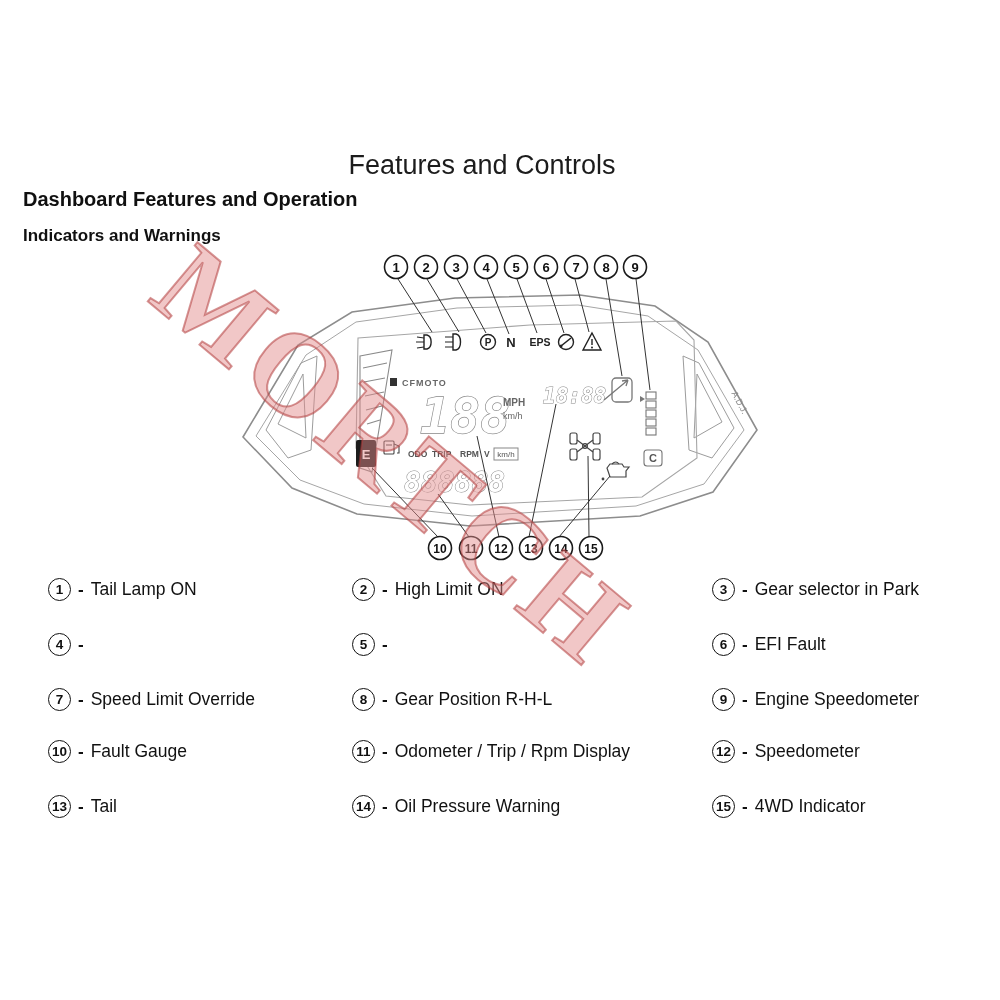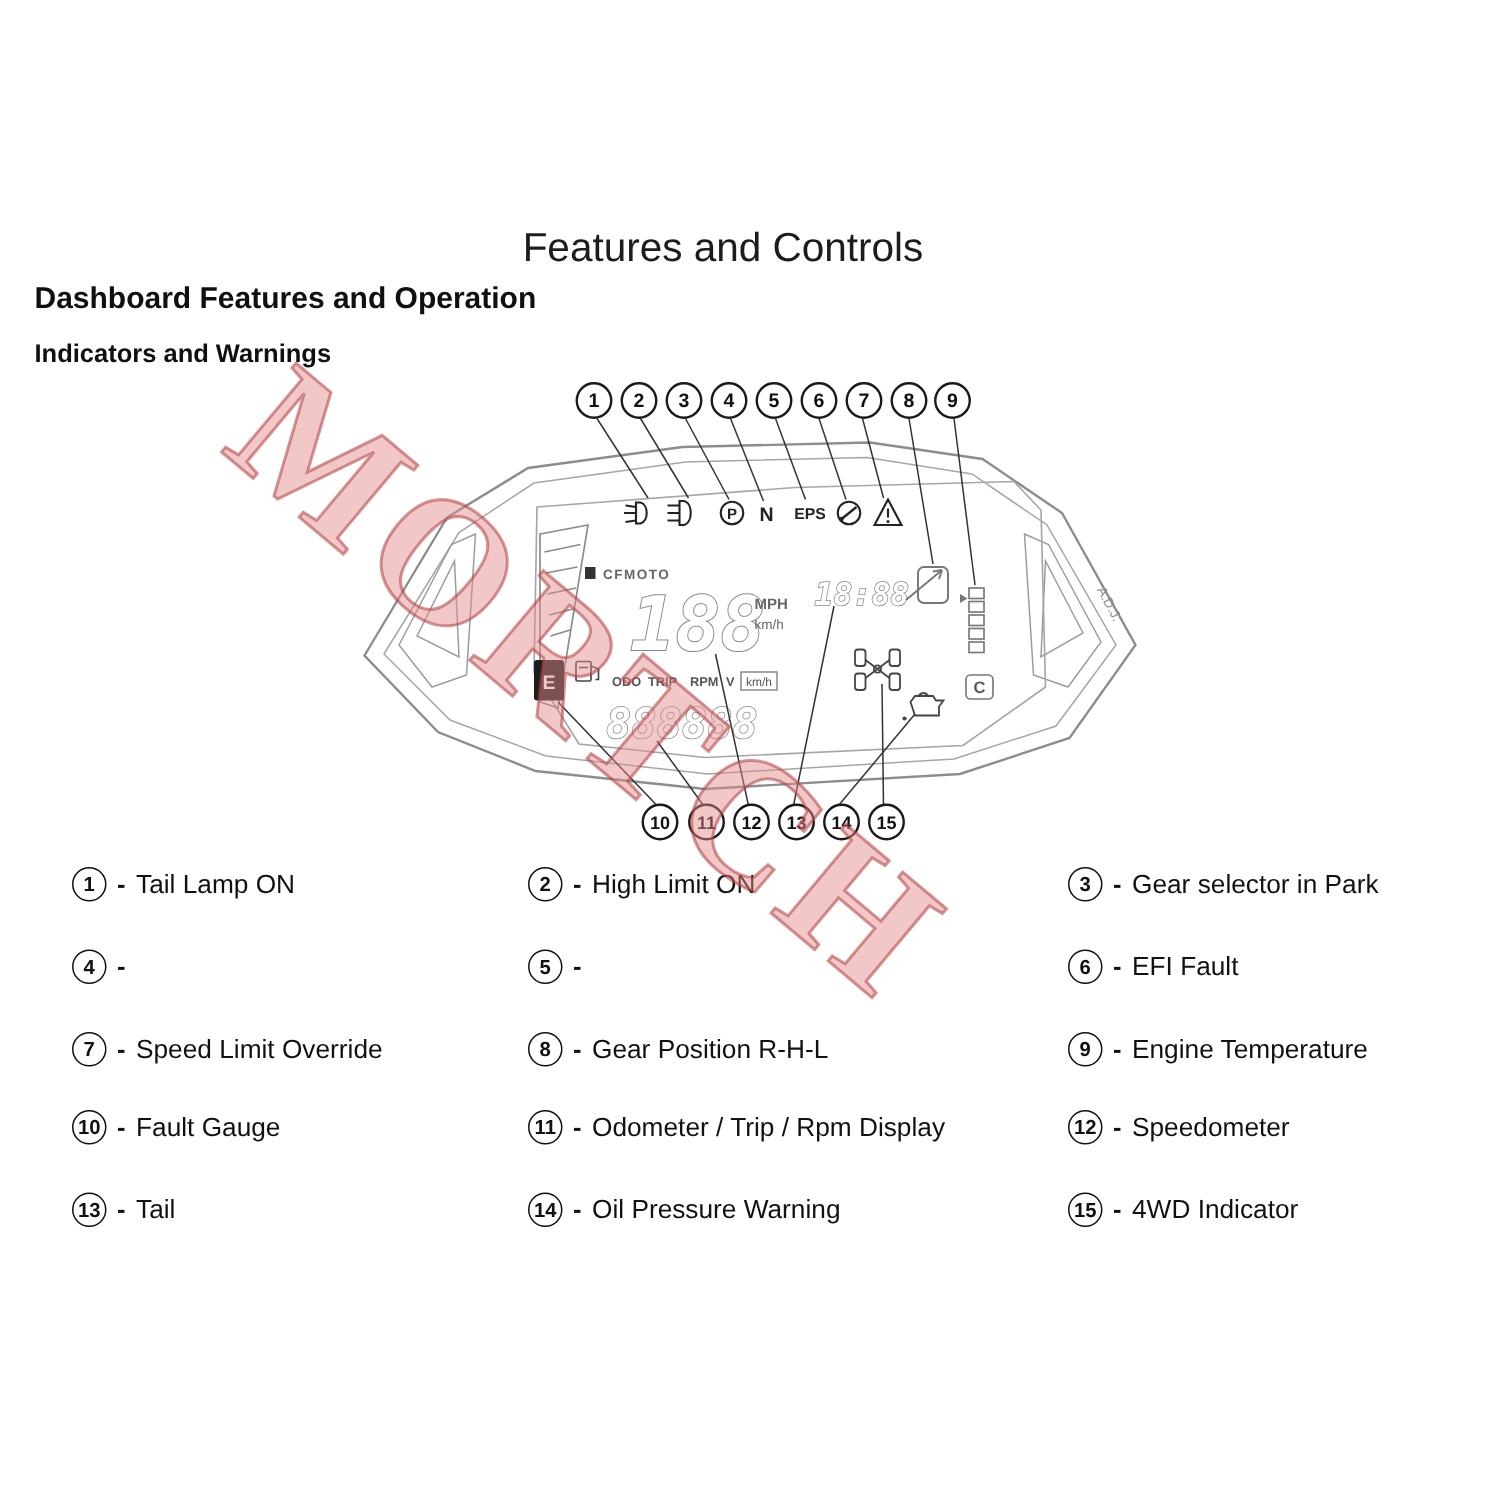--- a/index.html
+++ b/index.html
@@ -249,21 +249,21 @@
   <span class="lbl">Speed Limit Override</span>
 </div>
 <div class="lg" style="left:352px;top:688px">
   <span class="num">8</span>
   <span class="dash">-</span>
   <span class="lbl">Gear Position R-H-L</span>
 </div>
 <div class="lg" style="left:712px;top:688px">
   <span class="num">9</span>
   <span class="dash">-</span>
-  <span class="lbl">Engine Temperature</span>
+  <span class="lbl">Engine Speedometer</span>
 </div>
 
 <div class="lg" style="left:48px;top:740px">
   <span class="num">10</span>
   <span class="dash">-</span>
   <span class="lbl">Fault Gauge</span>
 </div>
 <div class="lg" style="left:352px;top:740px">
   <span class="num">11</span>
   <span class="dash">-</span>

